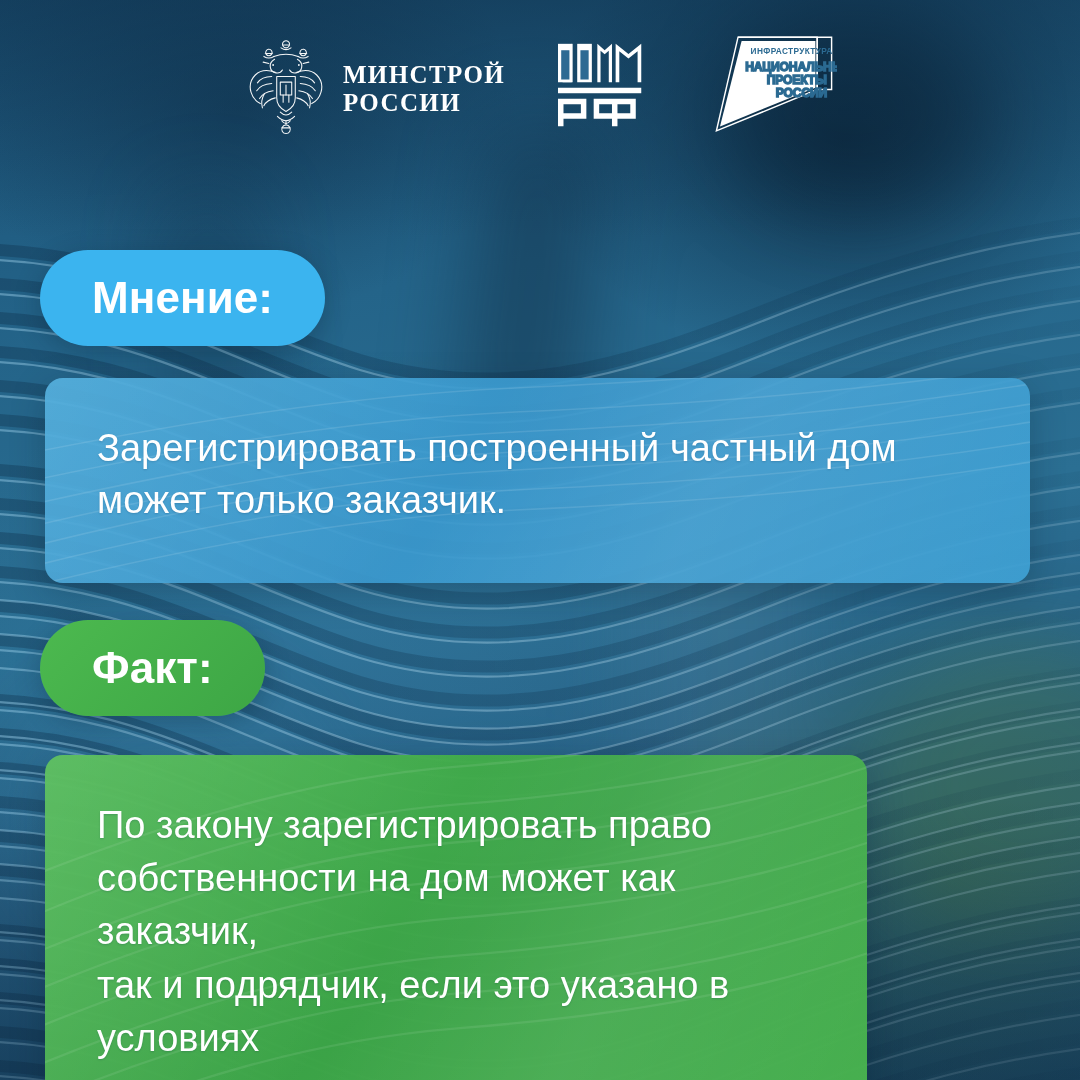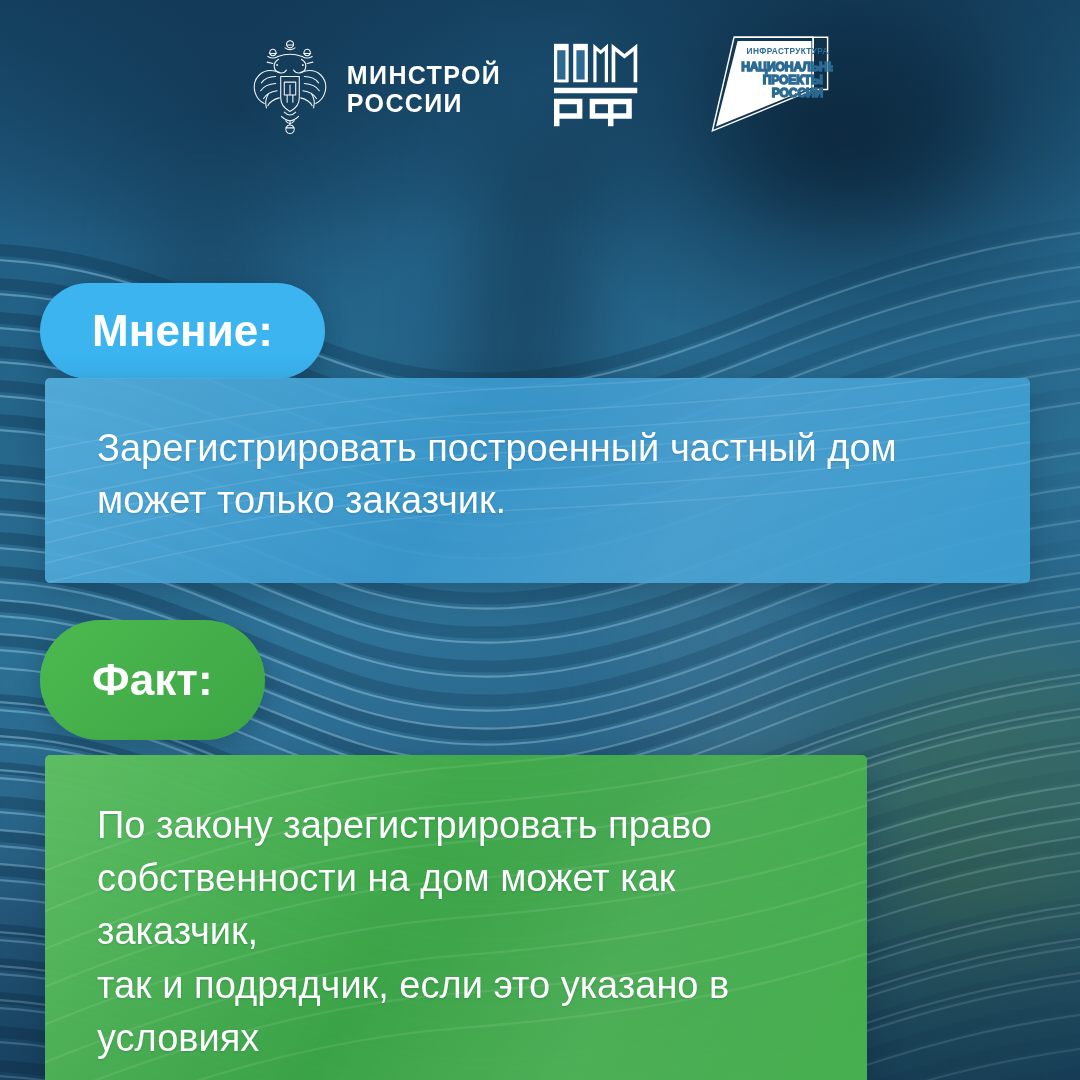--- a/index.html
+++ b/index.html
@@ -58,21 +58,21 @@
   
   .header {
     position:absolute; top:0; left:0; right:0; height:170px;
     display:flex; align-items:center; justify-content:center;
     gap:50px;
   }
   .logo-minstroy { display:flex; align-items:center; gap:14px; }
   .eagle { width:86px; height:100px; flex:0 0 auto; }
   .minstroy-text {
     color:#ffffff;
-    font-family:Liberation Sans, sans-serif;
+    font-family:Liberation Serif, serif;
     font-weight:700;
     font-size:25px;
     line-height:1.14;
     letter-spacing:.055em;
     margin-top:8px;
   }
   .logo-domrf { width:92px; height:86px; flex:0 0 auto; }
   .logo-np { width:126px; height:110px; flex:0 0 auto; margin-left:14px; }
 
   
@@ -83,31 +83,30 @@
     color:#ffffff;
     font-size:44px;
     font-weight:700;
     letter-spacing:.002em;
     padding:0 52px;
     box-shadow:0 6px 26px rgba(6,28,46,.28);
   }
   .badge-opinion {
     left:40px; top:250px; height:96px;
     background:#3bb4ef;
-    margin-top:33px;
   }
   .badge-fact {
-    left:40px; top:620px; height:120px;
+    left:40px; top:620px; height:96px;
     background:#45b649;
     background:linear-gradient(135deg,#4cb94f 0%,#3da645 100%);
   }
 
   .card {
     position:absolute;
-    border-radius:5px;
+    border-radius:18px;
     padding:44px 52px;
     color:#ffffff;
     overflow:hidden;
     box-shadow:0 10px 34px rgba(6,26,44,.26);
   }
   .card-opinion {
     left:45px; top:378px; width:985px; min-height:205px;
     background:linear-gradient(140deg, rgba(64,165,216,.93) 0%, rgba(58,152,205,.92) 45%, rgba(62,160,211,.93) 100%);
   }
   .card-fact {

